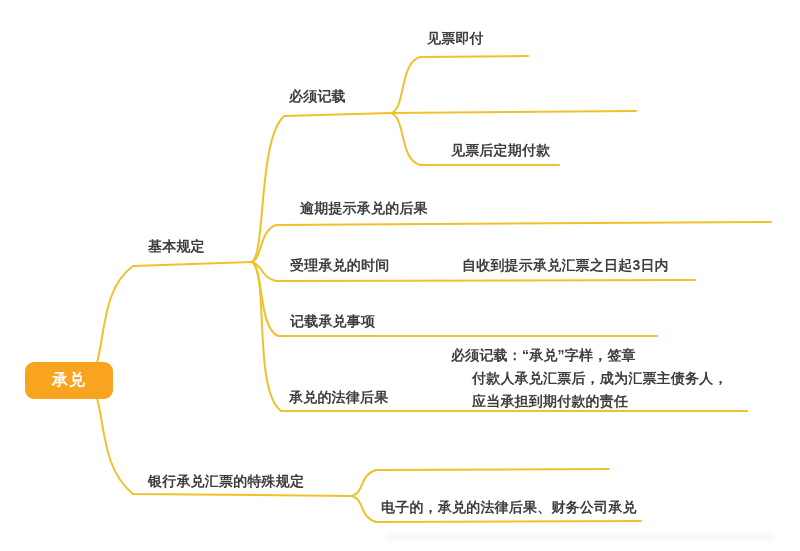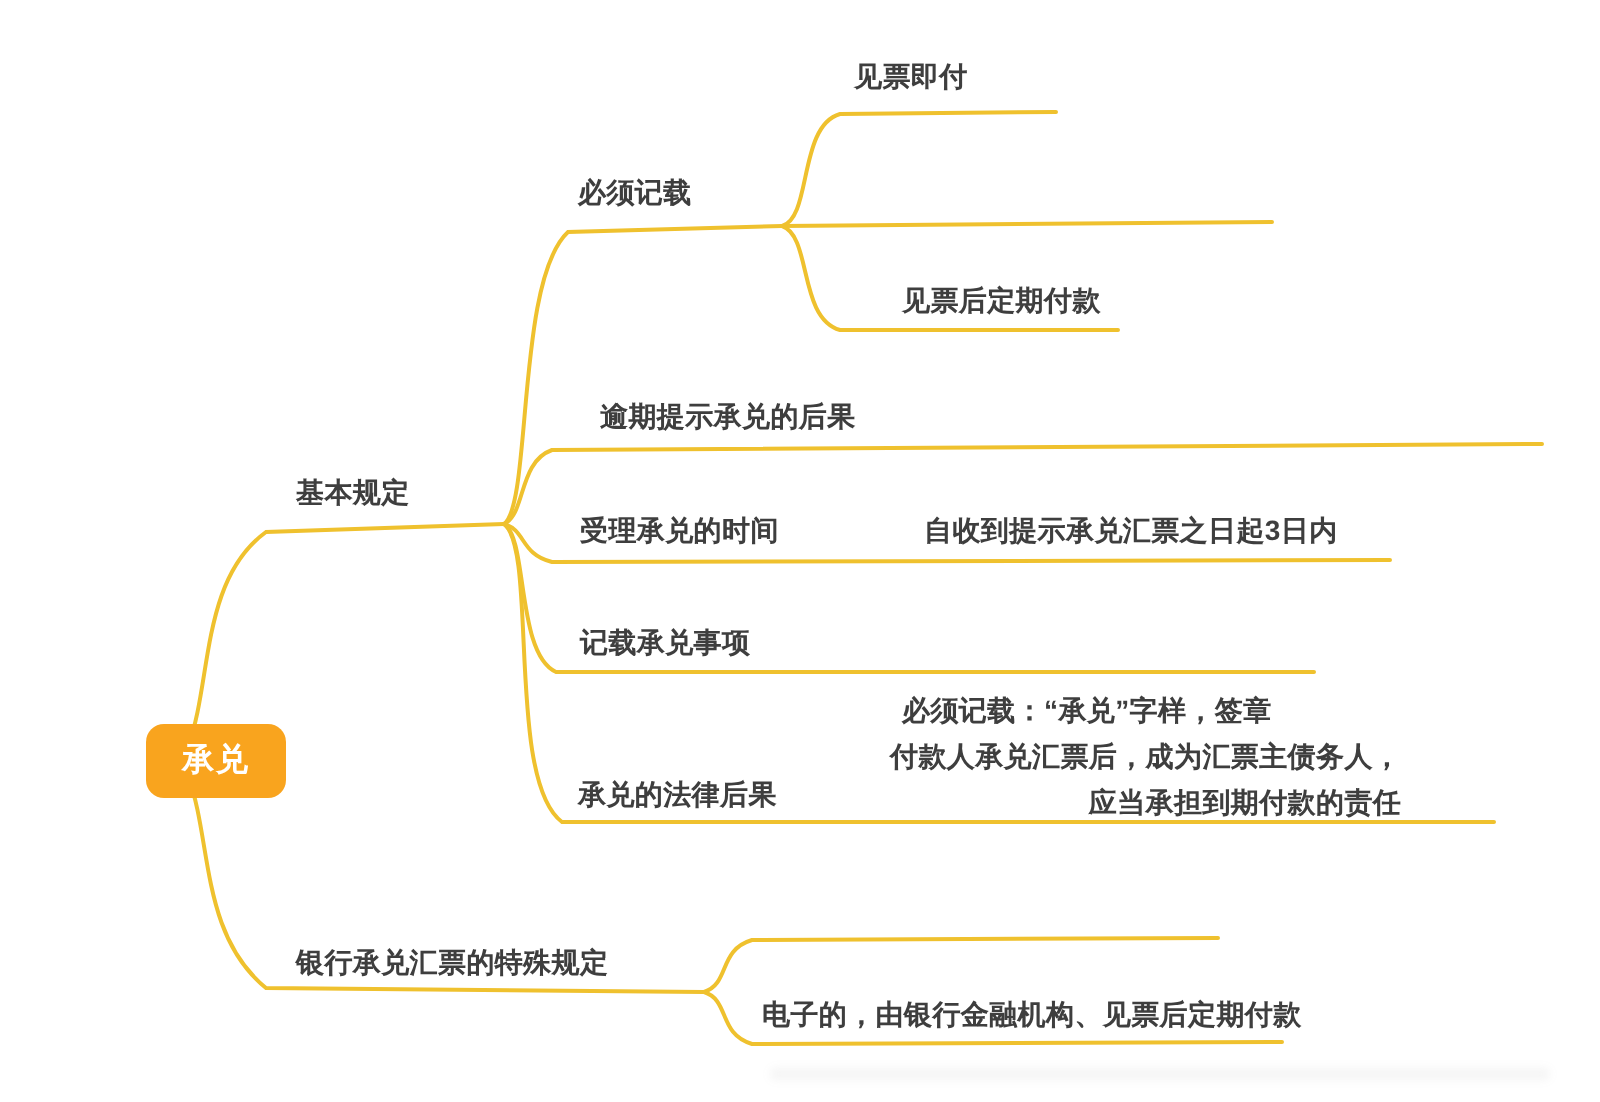--- a/index.html
+++ b/index.html
@@ -11,42 +11,41 @@
   svg.connectors{position:absolute;left:0;top:0;width:800px;height:551px;z-index:0;}
   svg.connectors path{
     fill:none;stroke:var(--line-color,#EFC12E);stroke-width:2;stroke-linecap:round;
   }
   .node{
     position:absolute;z-index:2;white-space:nowrap;line-height:1;
     font-size:14px;font-weight:600;color:var(--text-color,#3E3E3E);
     letter-spacing:0.2px;
   }
   .root-node{
-    position:absolute;z-index:2;left:25px;top:362px;width:70px;height:37px;
+    position:absolute;z-index:2;left:25px;top:362px;width:88px;height:37px;
     background:var(--root-bg,#F9A41E);border-radius:9px;
     display:flex;align-items:center;justify-content:center;
     color:var(--root-text,#FFFFFF);font-size:16px;font-weight:bold;
     letter-spacing:1px;
-    margin-left:48px;
   }
   .detail{font-weight:600;}
   .multiline{line-height:23px;}
   .n-basic{left:148px;top:239px;}
   .n-present{left:289px;top:89px;}
   .n-sight{left:427px;top:31px;}
   .n-fixed{left:427px;top:88px;}
   .n-aftersight{left:451px;top:143px;}
   .n-overdue{left:300px;top:201px;}
   .n-overdue-d{left:489px;top:201px;}
   .n-time{left:290px;top:258px;}
   .n-time-d{left:462px;top:258px;}
   .n-record{left:290px;top:314px;}
   .n-record-d{left:451px;top:316px;margin-top:32px;}
   .n-legal{left:289px;top:390px;}
-  .n-legal-d{left:445px;top:367px;text-align:right;}
+  .n-legal-d{left:472px;top:367px;}
   .n-bank{left:148px;top:474px;}
   .n-paper{left:381px;top:446px;}
   .n-elec{left:381px;top:500px;}
   .watermark-smudge{
     position:absolute;left:385px;top:534px;width:390px;height:6px;z-index:1;
     background:rgba(120,120,120,0.07);filter:blur(2px);border-radius:3px;
   }
 </style>
 </head>
 <body>
@@ -83,17 +82,17 @@
   <div class="node n-record">记载承兑事项</div>
   <div class="node detail n-record-d">必须记载：“承兑”字样，签章</div>
 
   <div class="node n-legal">承兑的法律后果</div>
   <div class="node detail multiline n-legal-d">
     <div>付款人承兑汇票后，成为汇票主债务人，</div>
     <div>应当承担到期付款的责任</div>
   </div>
 
   <div class="node n-bank">银行承兑汇票的特殊规定</div>
-  <div class="node detail n-elec">电子的，由银行金融机构、见票后定期付款</div>
+  <div class="node detail n-elec">电子的，承兑的法律后果、财务公司承兑</div>
 
   <div class="watermark-smudge"></div>
 
 </div>
 
 </body></html>

